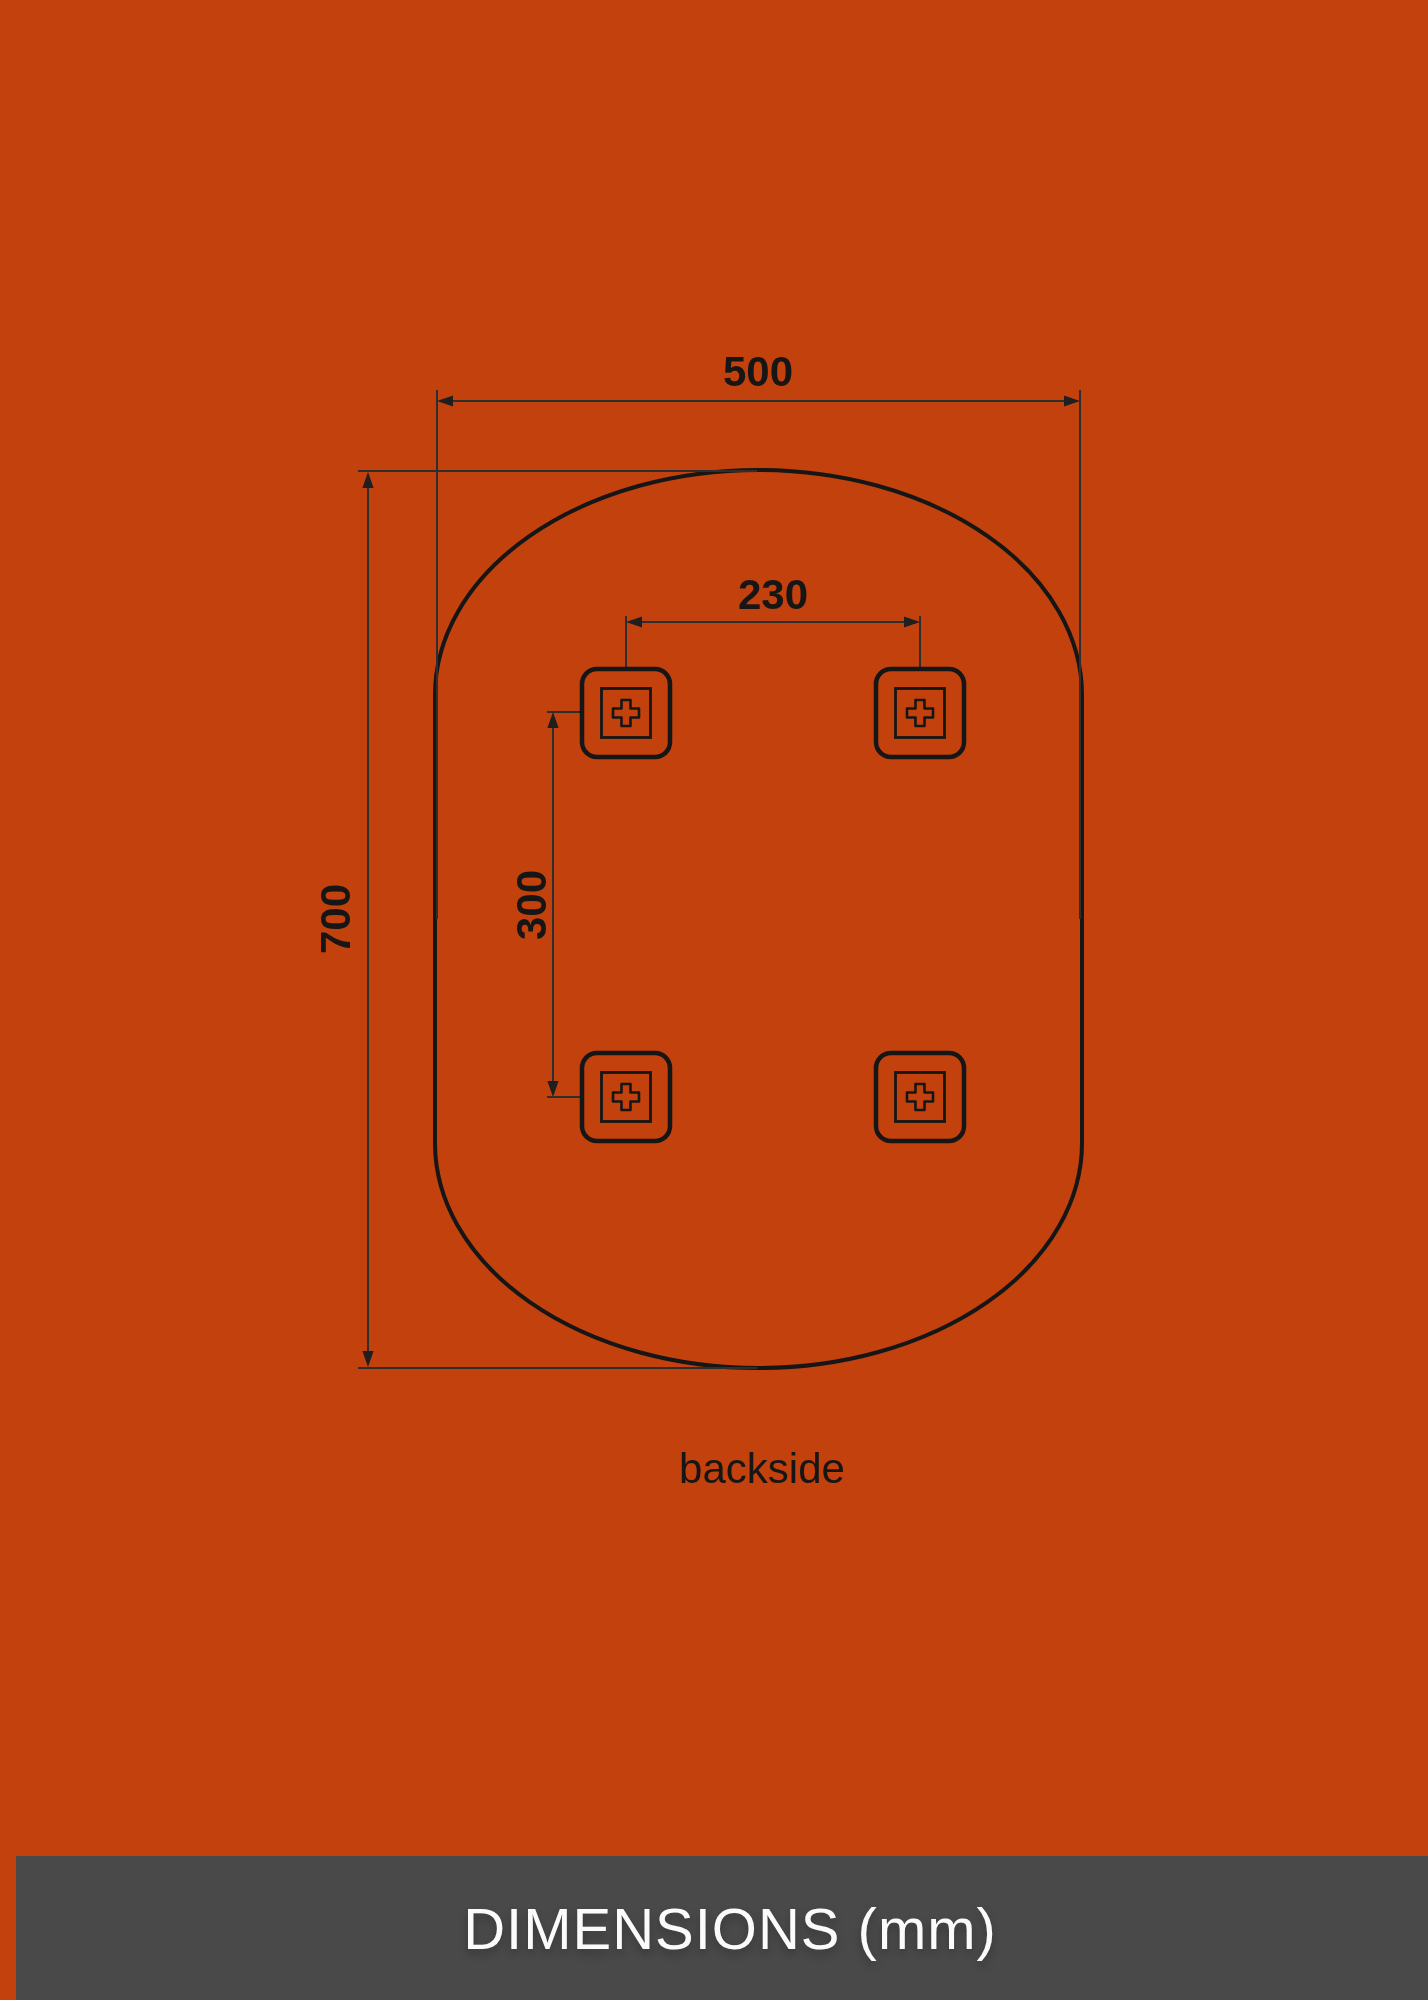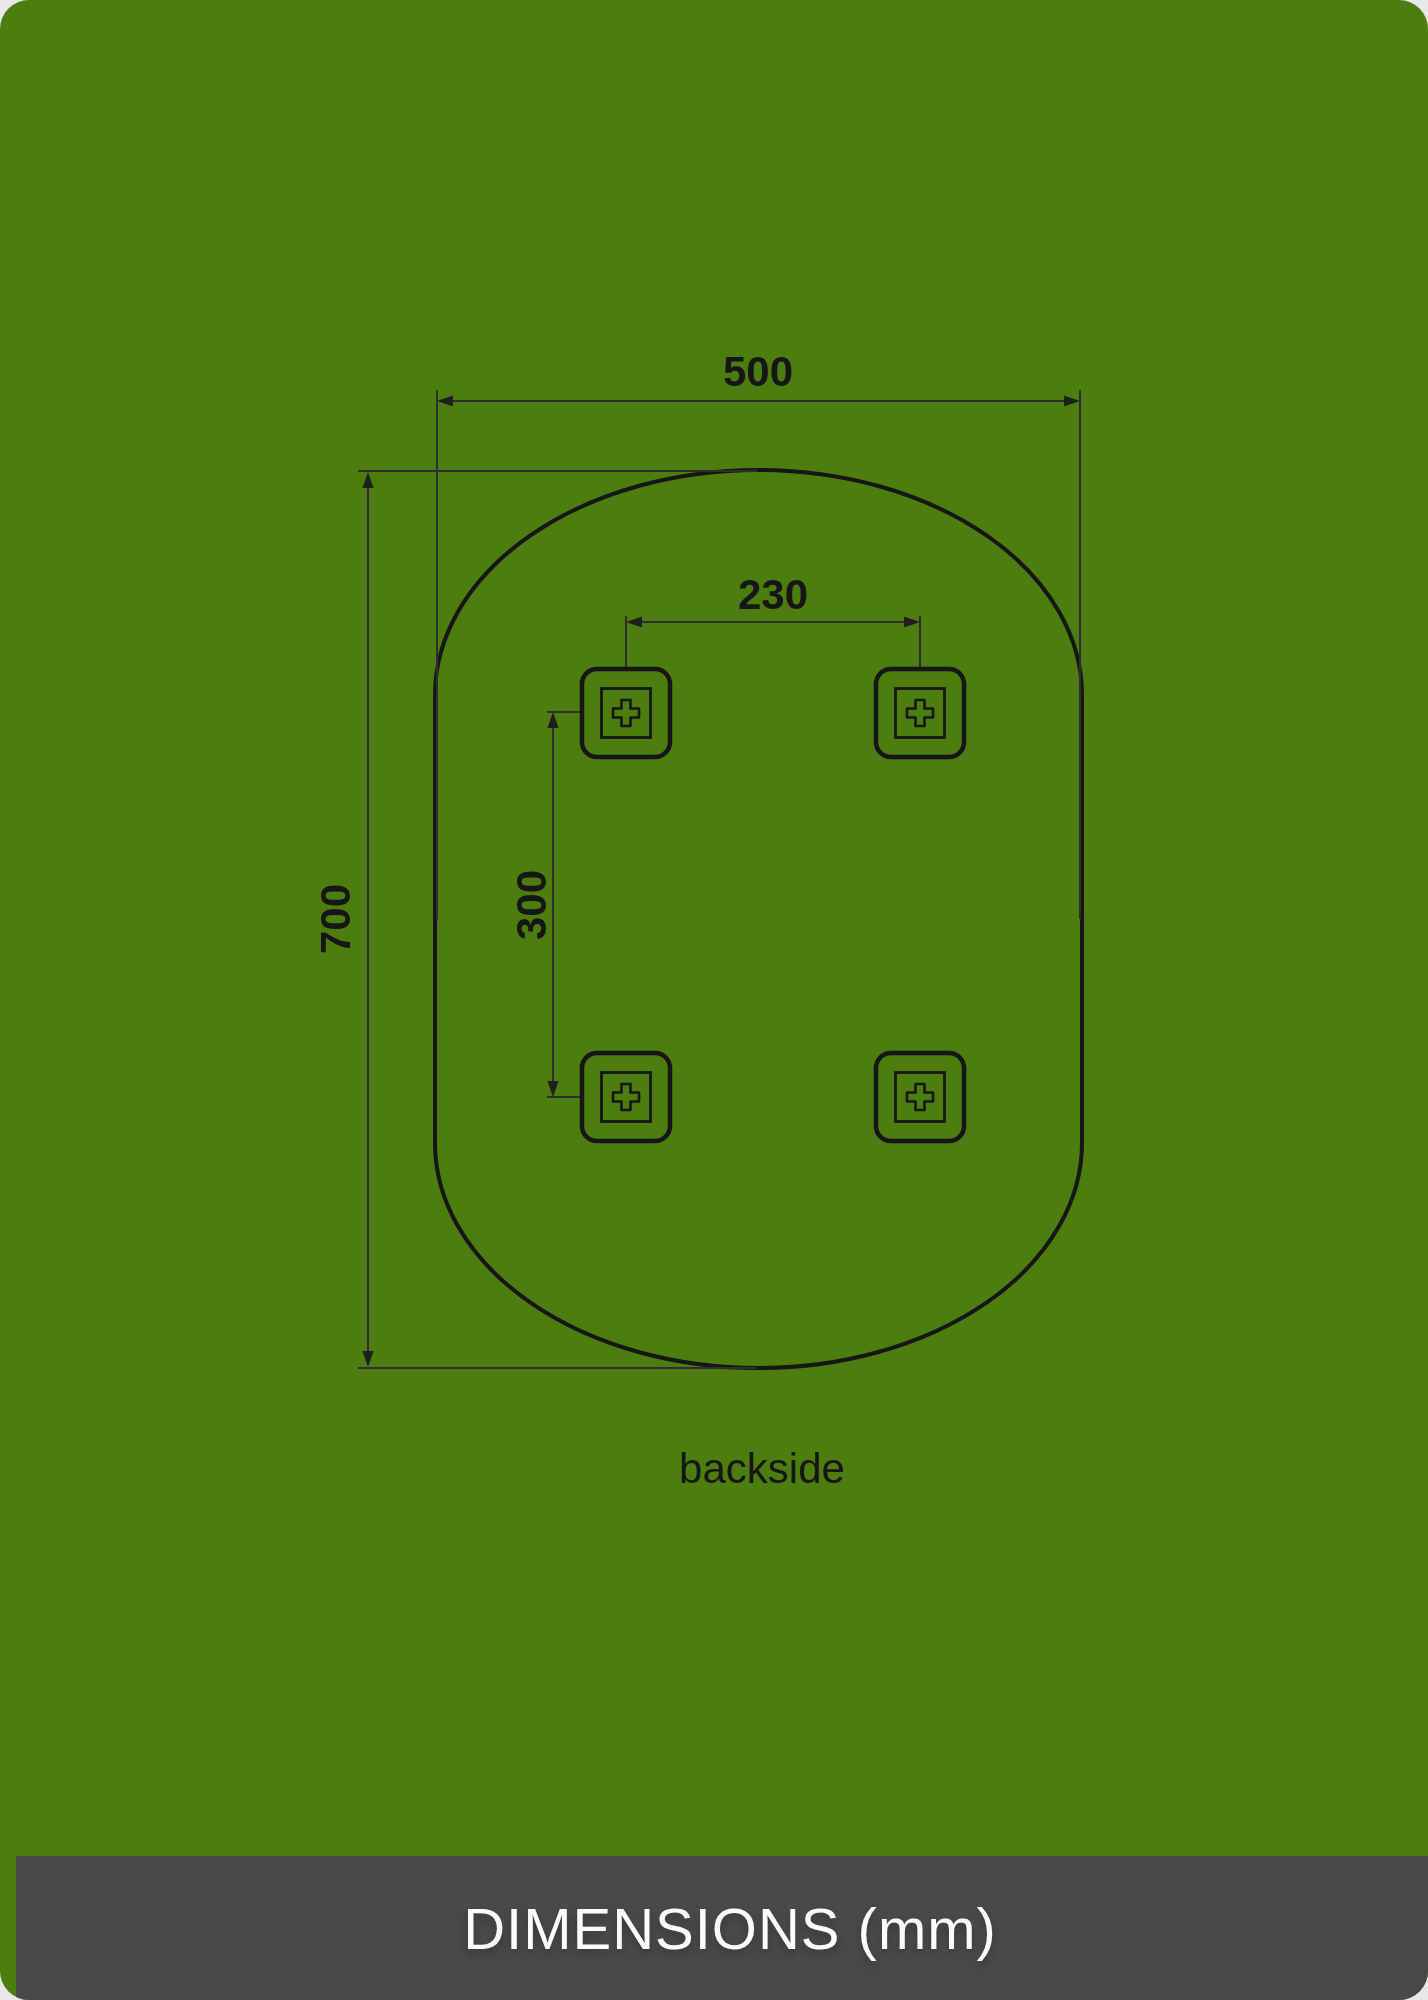--- a/index.html
+++ b/index.html
@@ -4,24 +4,23 @@
 <style>
   html, body {
     margin: 0;
     padding: 0;
     background: #e8e8e8;
   }
   .stage {
     position: relative;
     width: 1428px;
     height: 2000px;
-    background: #4d7c0f;
+    background: #c2410c;
     overflow: hidden;
     font-family: "Liberation Sans", sans-serif;
-    border-radius: 29px;
   }
   .diagram-svg {
     position: absolute;
     left: 0;
     top: 0;
     display: block;
   }
   .dim-label {
     font-family: "Liberation Sans", sans-serif;
     font-weight: 700;

